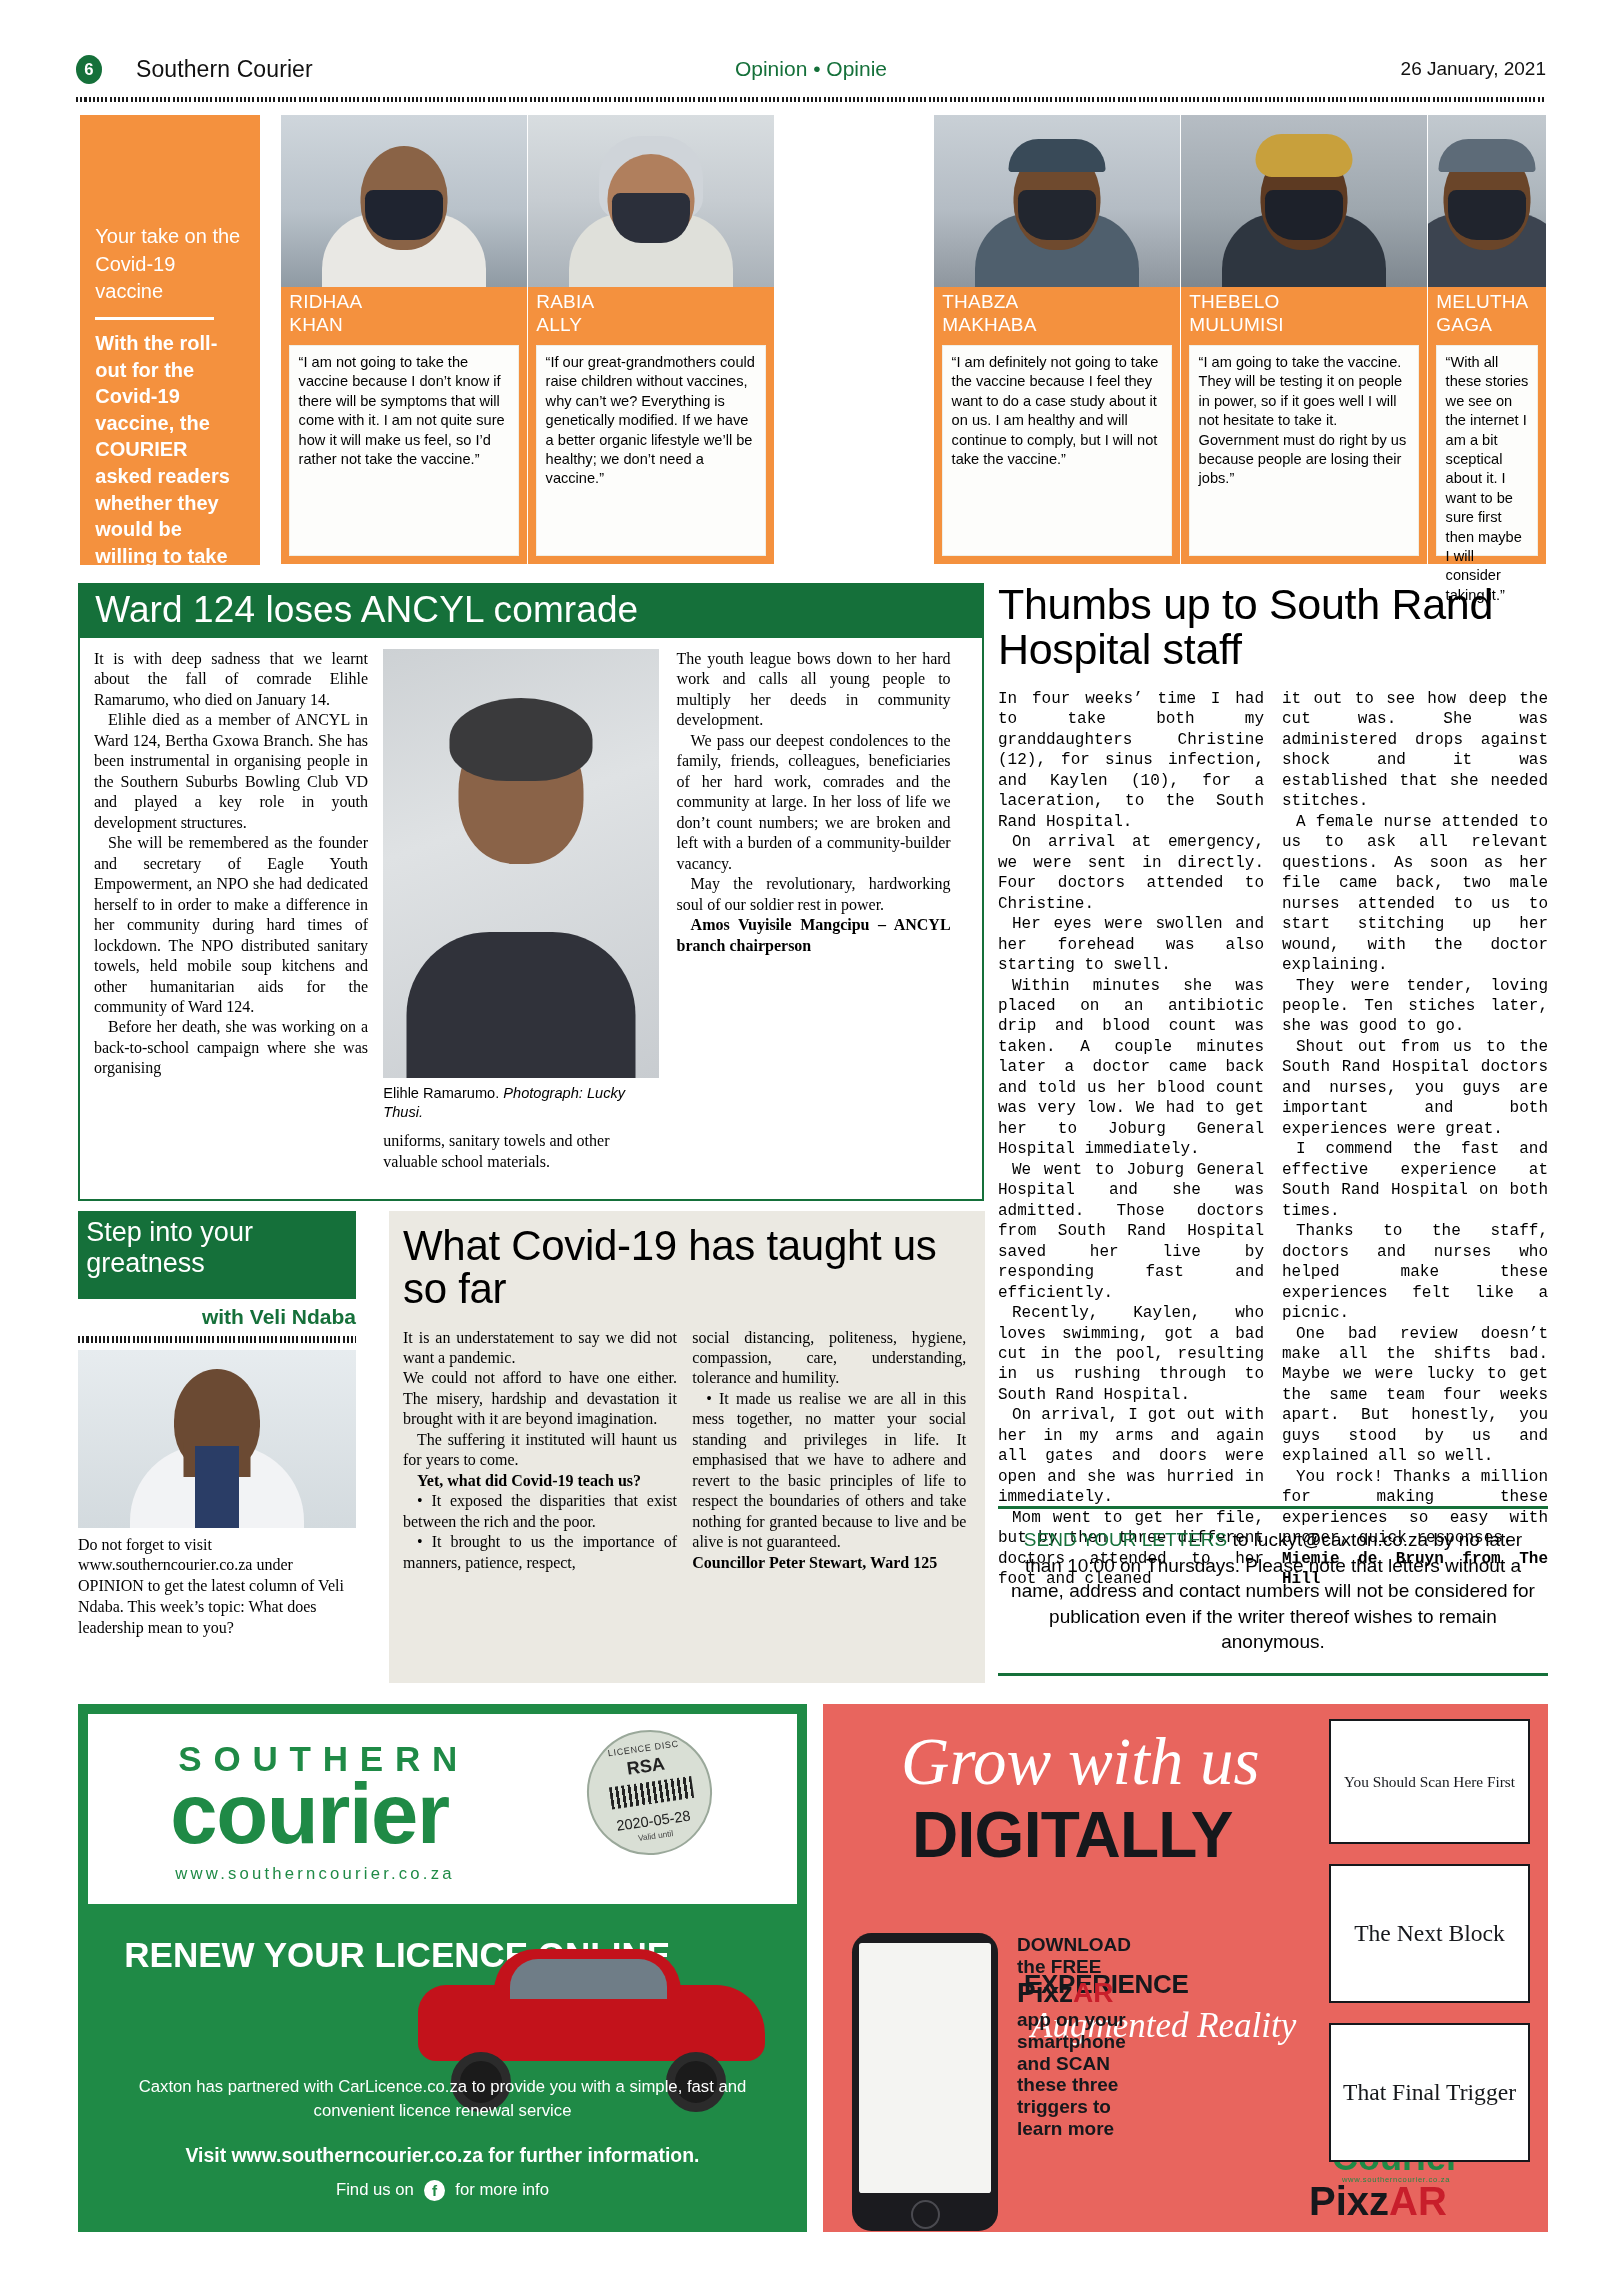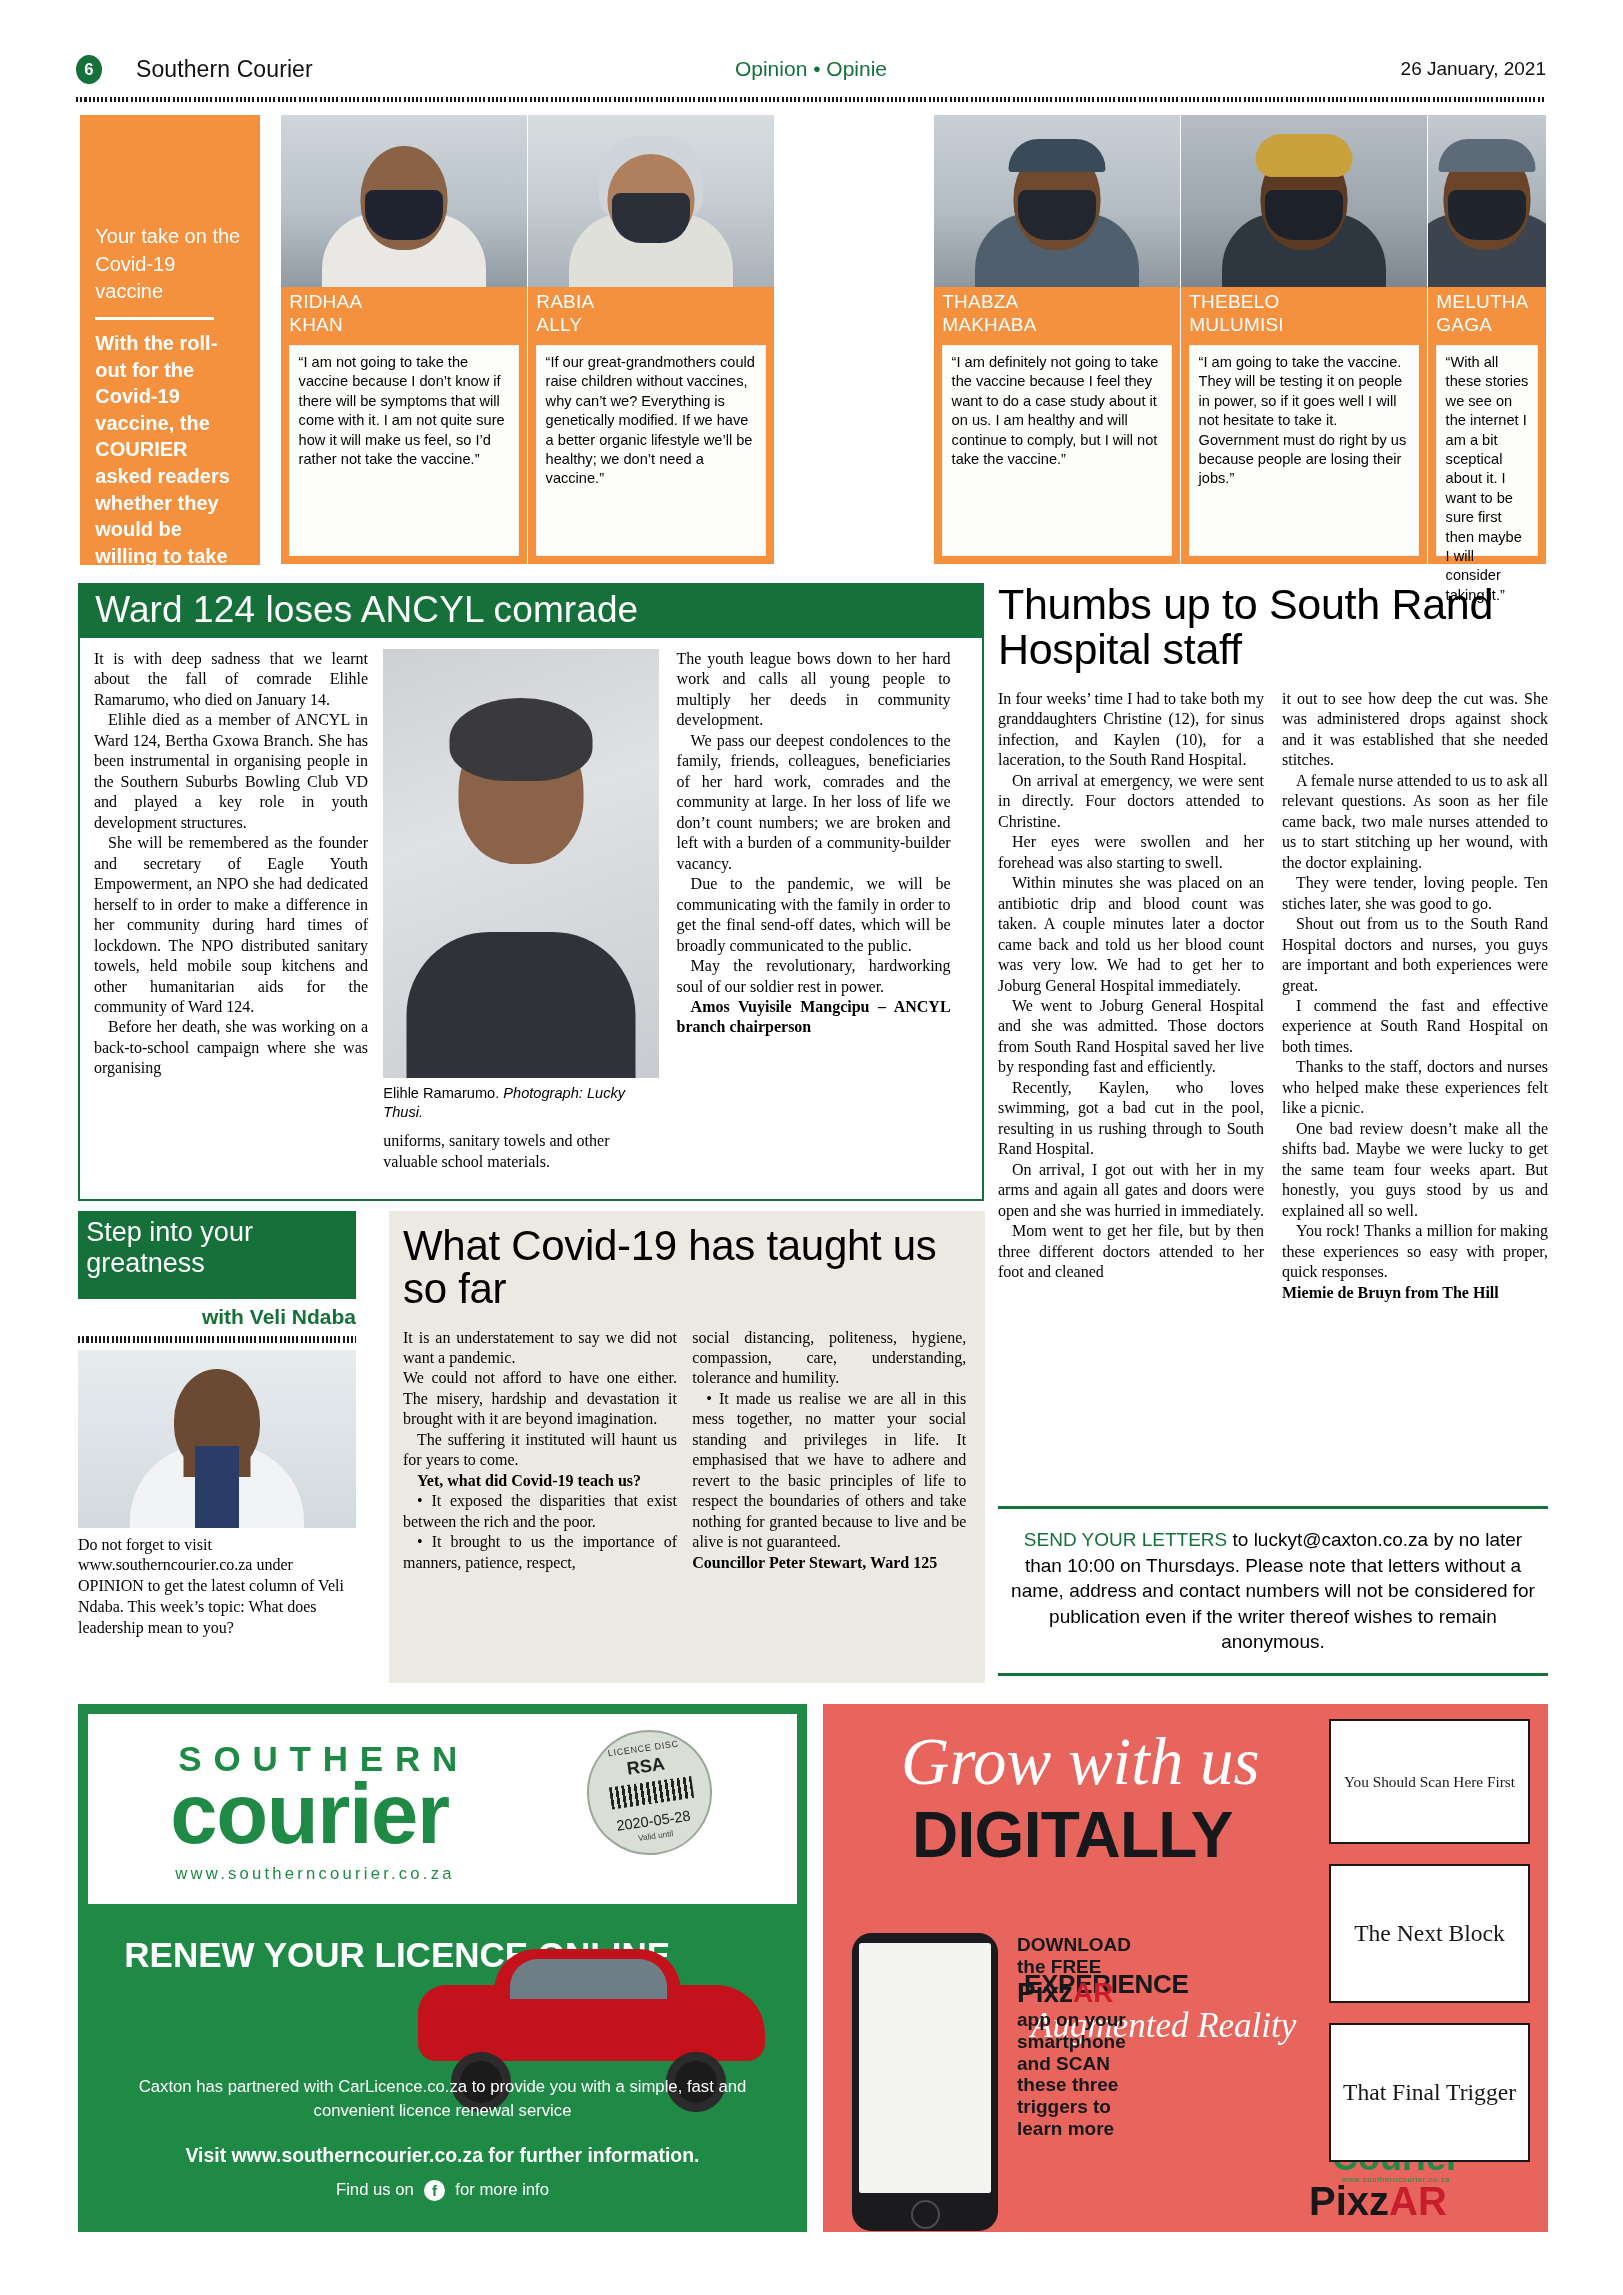--- a/index.html
+++ b/index.html
@@ -89,21 +89,21 @@
   }
   .cap-elihle { font-family:"Liberation Sans", sans-serif; font-size:14.6px; line-height:1.3; margin-top:5.6px; }
   .cap-elihle i { font-style:italic; }
   .ward-mid-text { font-family:"Liberation Serif", serif; font-size:16px; line-height:1.28; margin-top:9.7px; }
   .byline { font-weight:bold; }
 
   
   .thumbs { position:absolute; left:998px; top:582px; width:550px; height:895px; }
   .thumbs h1 { margin:0; font-size:43px; line-height:1.05; font-weight:400; letter-spacing:-0.3px; }
   .thumbs-cols { display:flex; gap:18px; margin-top:16.7px; }
-  .thumbs-col { width:266px; font-family:Liberation Serif, serif; font-size:16px; line-height:1.28; text-align:justify; }
+  .thumbs-col { width:266px; font-family:Liberation Mono, monospace; font-size:16px; line-height:1.28; text-align:justify; }
   .thumbs-col p { margin:0; text-indent:14px; }
   .thumbs-col p.first { text-indent:0; }
 
   
   .step-box { position:absolute; left:78px; top:1211px; width:305px; height:472px; }
   .step-head {
     background:#15703a; color:#fff; width:278px; height:88px;
     font-size:27px; line-height:1.18; padding:5.6px 0 0 8.3px; font-weight:400;
   }
   .step-with { text-align:right; width:278px; color:#15703a; font-weight:bold; font-size:21px; margin-top:5.6px; }
@@ -322,21 +322,20 @@
         </div>
         <div class="cap-elihle">
           <span>Elihle Ramarumo.</span>
           <i>Photograph: Lucky Thusi.</i>
         </div>
         <div class="ward-mid-text">uniforms, sanitary towels and other valuable school materials.</div>
       </div>
       <div class="ward-col">
         <p class="first">The youth league bows down to her hard work and calls all young people to multiply her deeds in community development.</p>
         <p>We pass our deepest condolences to the family, friends, colleagues, beneficiaries of her hard work, comrades and the community at large. In her loss of life we don’t count numbers; we are broken and left with a burden of a community-builder vacancy.</p>
-        <p>Due to the pandemic, we will be communicating with the family in order to get the final send-off dates, which will be broadly communicated to the public.</p>
         <p>May the revolutionary, hardworking soul of our soldier rest in power.</p>
         <p class="byline">Amos Vuyisile Mangcipu – ANCYL branch chairperson</p>
       </div>
     </div>
   </div>
 
   <div class="thumbs">
     <h1>Thumbs up to South Rand Hospital staff</h1>
     <div class="thumbs-cols">
       <div class="thumbs-col">

